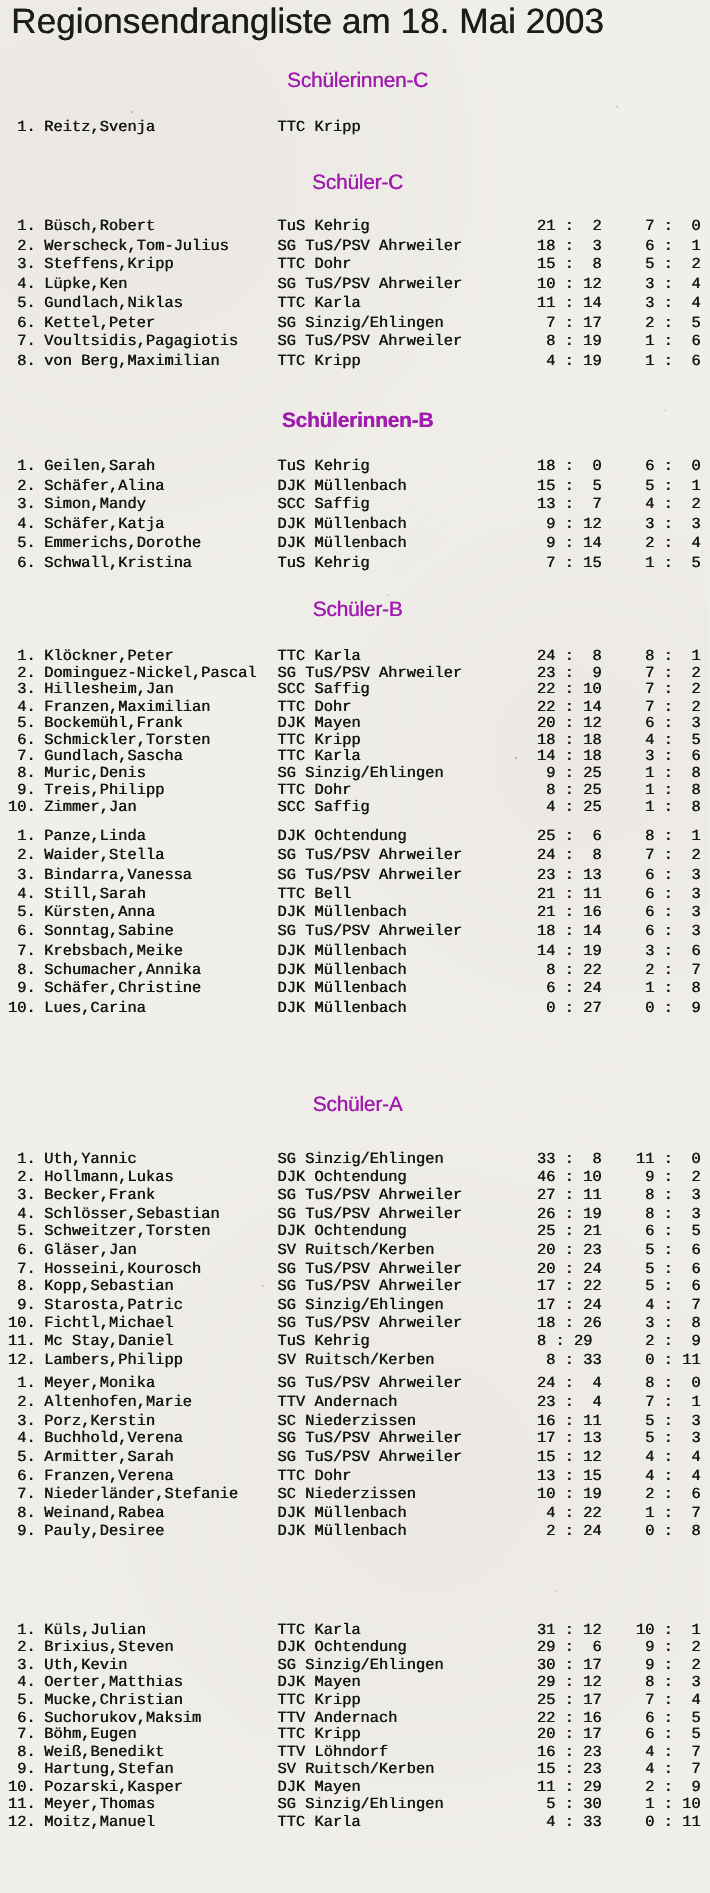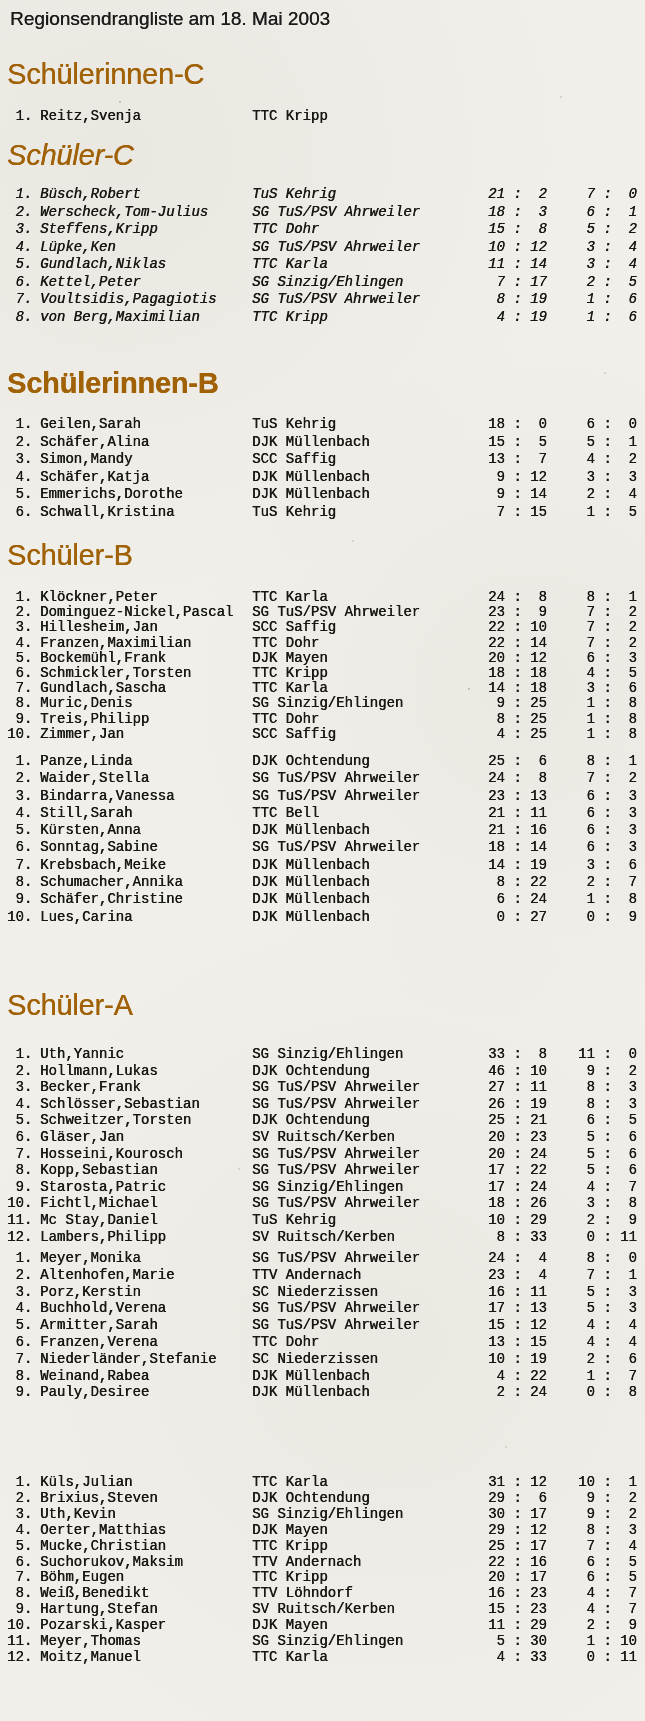--- a/index.html
+++ b/index.html
@@ -13,33 +13,33 @@
   body::before{
     content:"";position:absolute;inset:0;pointer-events:none;
     background:
       radial-gradient(circle at 18% 9%, rgba(120,115,100,.06), transparent 28%),
       radial-gradient(circle at 82% 40%, rgba(120,115,100,.05), transparent 30%),
       radial-gradient(circle at 60% 78%, rgba(120,115,100,.05), transparent 32%);
   }
   .title{
     position:absolute;top:3px;left:10px;margin:0;
     font-family:"Liberation Sans","DejaVu Sans",sans-serif;
-    font-size:19px;line-height:32px;font-weight:400;color:#1c1c1c;
+    font-size:32px;line-height:32px;font-weight:400;color:#1c1c1c;
     text-shadow:.3px 0 0 currentColor;
   }
   .section{position:absolute;left:7px;right:2px;}
   .heading{
     margin:0;
     font-family:"Liberation Sans","DejaVu Sans",sans-serif;
-    font-size:29px;line-height:34px;font-weight:400;color:#a16207;
-    text-shadow:.3px 0 0 currentColor;letter-spacing:-.2px;
+    font-size:19px;line-height:34px;font-weight:400;color:#a21caf;
+    text-shadow:.3px 0 0 currentColor;letter-spacing:-.2px;text-align:center;
   }
   
   .section:nth-child(1){top:57px;}
-  .section:nth-child(2){top:138px;font-style:italic;}
+  .section:nth-child(2){top:150px;}
   .section:nth-child(3){top:366px;}
   .section:nth-child(4){top:538px;}
   .section:nth-child(5){top:753px;}
   .section:nth-child(6){top:988px;}
   .section:nth-child(7){top:1250px;}
   .section:nth-child(8){top:1475px;}
   
   .section:nth-child(1) .heading{margin-bottom:17px;}
   .section:nth-child(2) .heading{margin-bottom:14px;}
   .section:nth-child(3) .heading{margin-bottom:16px;font-weight:bold;}
@@ -414,21 +414,21 @@
     <span class="c-rank">10.</span>
     <span class="c-name">Fichtl,Michael</span>
     <span class="c-club">SG TuS/PSV Ahrweiler</span>
     <span class="c-games">18 : 26</span>
     <span class="c-points"> 3 :  8</span>
   </div>
         <div class="row">
     <span class="c-rank">11.</span>
     <span class="c-name">Mc Stay,Daniel</span>
     <span class="c-club">TuS Kehrig</span>
-    <span class="c-games">10 : 29</span>
+    <span class="c-games">8 : 29</span>
     <span class="c-points"> 2 :  9</span>
   </div>
         <div class="row">
     <span class="c-rank">12.</span>
     <span class="c-name">Lambers,Philipp</span>
     <span class="c-club">SV Ruitsch/Kerben</span>
     <span class="c-games"> 8 : 33</span>
     <span class="c-points"> 0 : 11</span>
   </div>
       </div>

